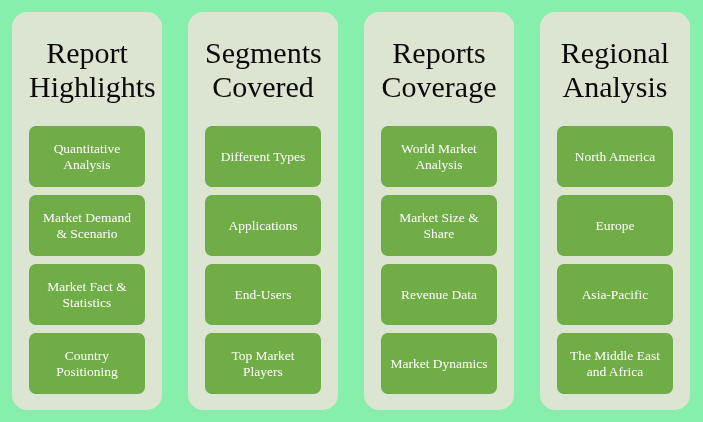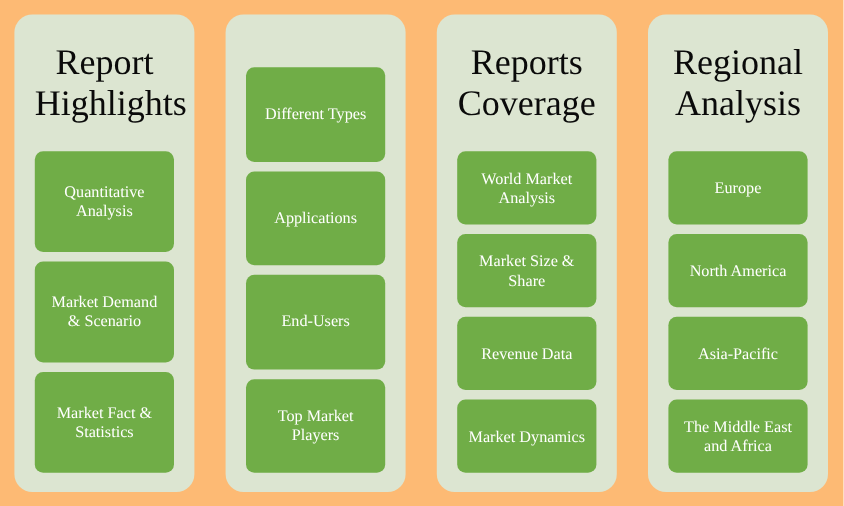--- a/index.html
+++ b/index.html
@@ -12,21 +12,21 @@
     width: 703px;
     height: 422px;
     overflow: hidden;
     font-family: "Liberation Serif", "DejaVu Serif", serif;
   }
 
   #board {
     position: relative;
     width: 703px;
     height: 422px;
-    background: #fdba74;
+    background: #86efac;
     display: flex;
     flex-direction: row;
     align-items: stretch;
     box-sizing: border-box;
     padding: 12px 13px 12px 12px;
     gap: 26px;
   }
 
   .panel {
     flex: 1 1 0;
@@ -91,24 +91,28 @@
   <section class="panel" data-col="1">
     <h2 class="panel-title">Report
 Highlights</h2>
     <div class="pill-stack">
       <div class="pill">Quantitative
 Analysis</div>
       <div class="pill">Market Demand
 &amp; Scenario</div>
       <div class="pill">Market Fact &amp;
 Statistics</div>
+      <div class="pill">Country
+Positioning</div>
     </div>
   </section>
 
   <section class="panel" data-col="2">
+    <h2 class="panel-title">Segments
+Covered</h2>
     <div class="pill-stack">
       <div class="pill">Different Types</div>
       <div class="pill">Applications</div>
       <div class="pill">End-Users</div>
       <div class="pill">Top Market
 Players</div>
     </div>
   </section>
 
   <section class="panel" data-col="3">
@@ -121,21 +125,21 @@
 Share</div>
       <div class="pill">Revenue Data</div>
       <div class="pill">Market Dynamics</div>
     </div>
   </section>
 
   <section class="panel" data-col="4">
     <h2 class="panel-title">Regional
 Analysis</h2>
     <div class="pill-stack">
+      <div class="pill">North America</div>
       <div class="pill">Europe</div>
-      <div class="pill">North America</div>
       <div class="pill">Asia-Pacific</div>
       <div class="pill">The Middle East
 and Africa</div>
     </div>
   </section>
 
 </div>
 
 </body></html>

